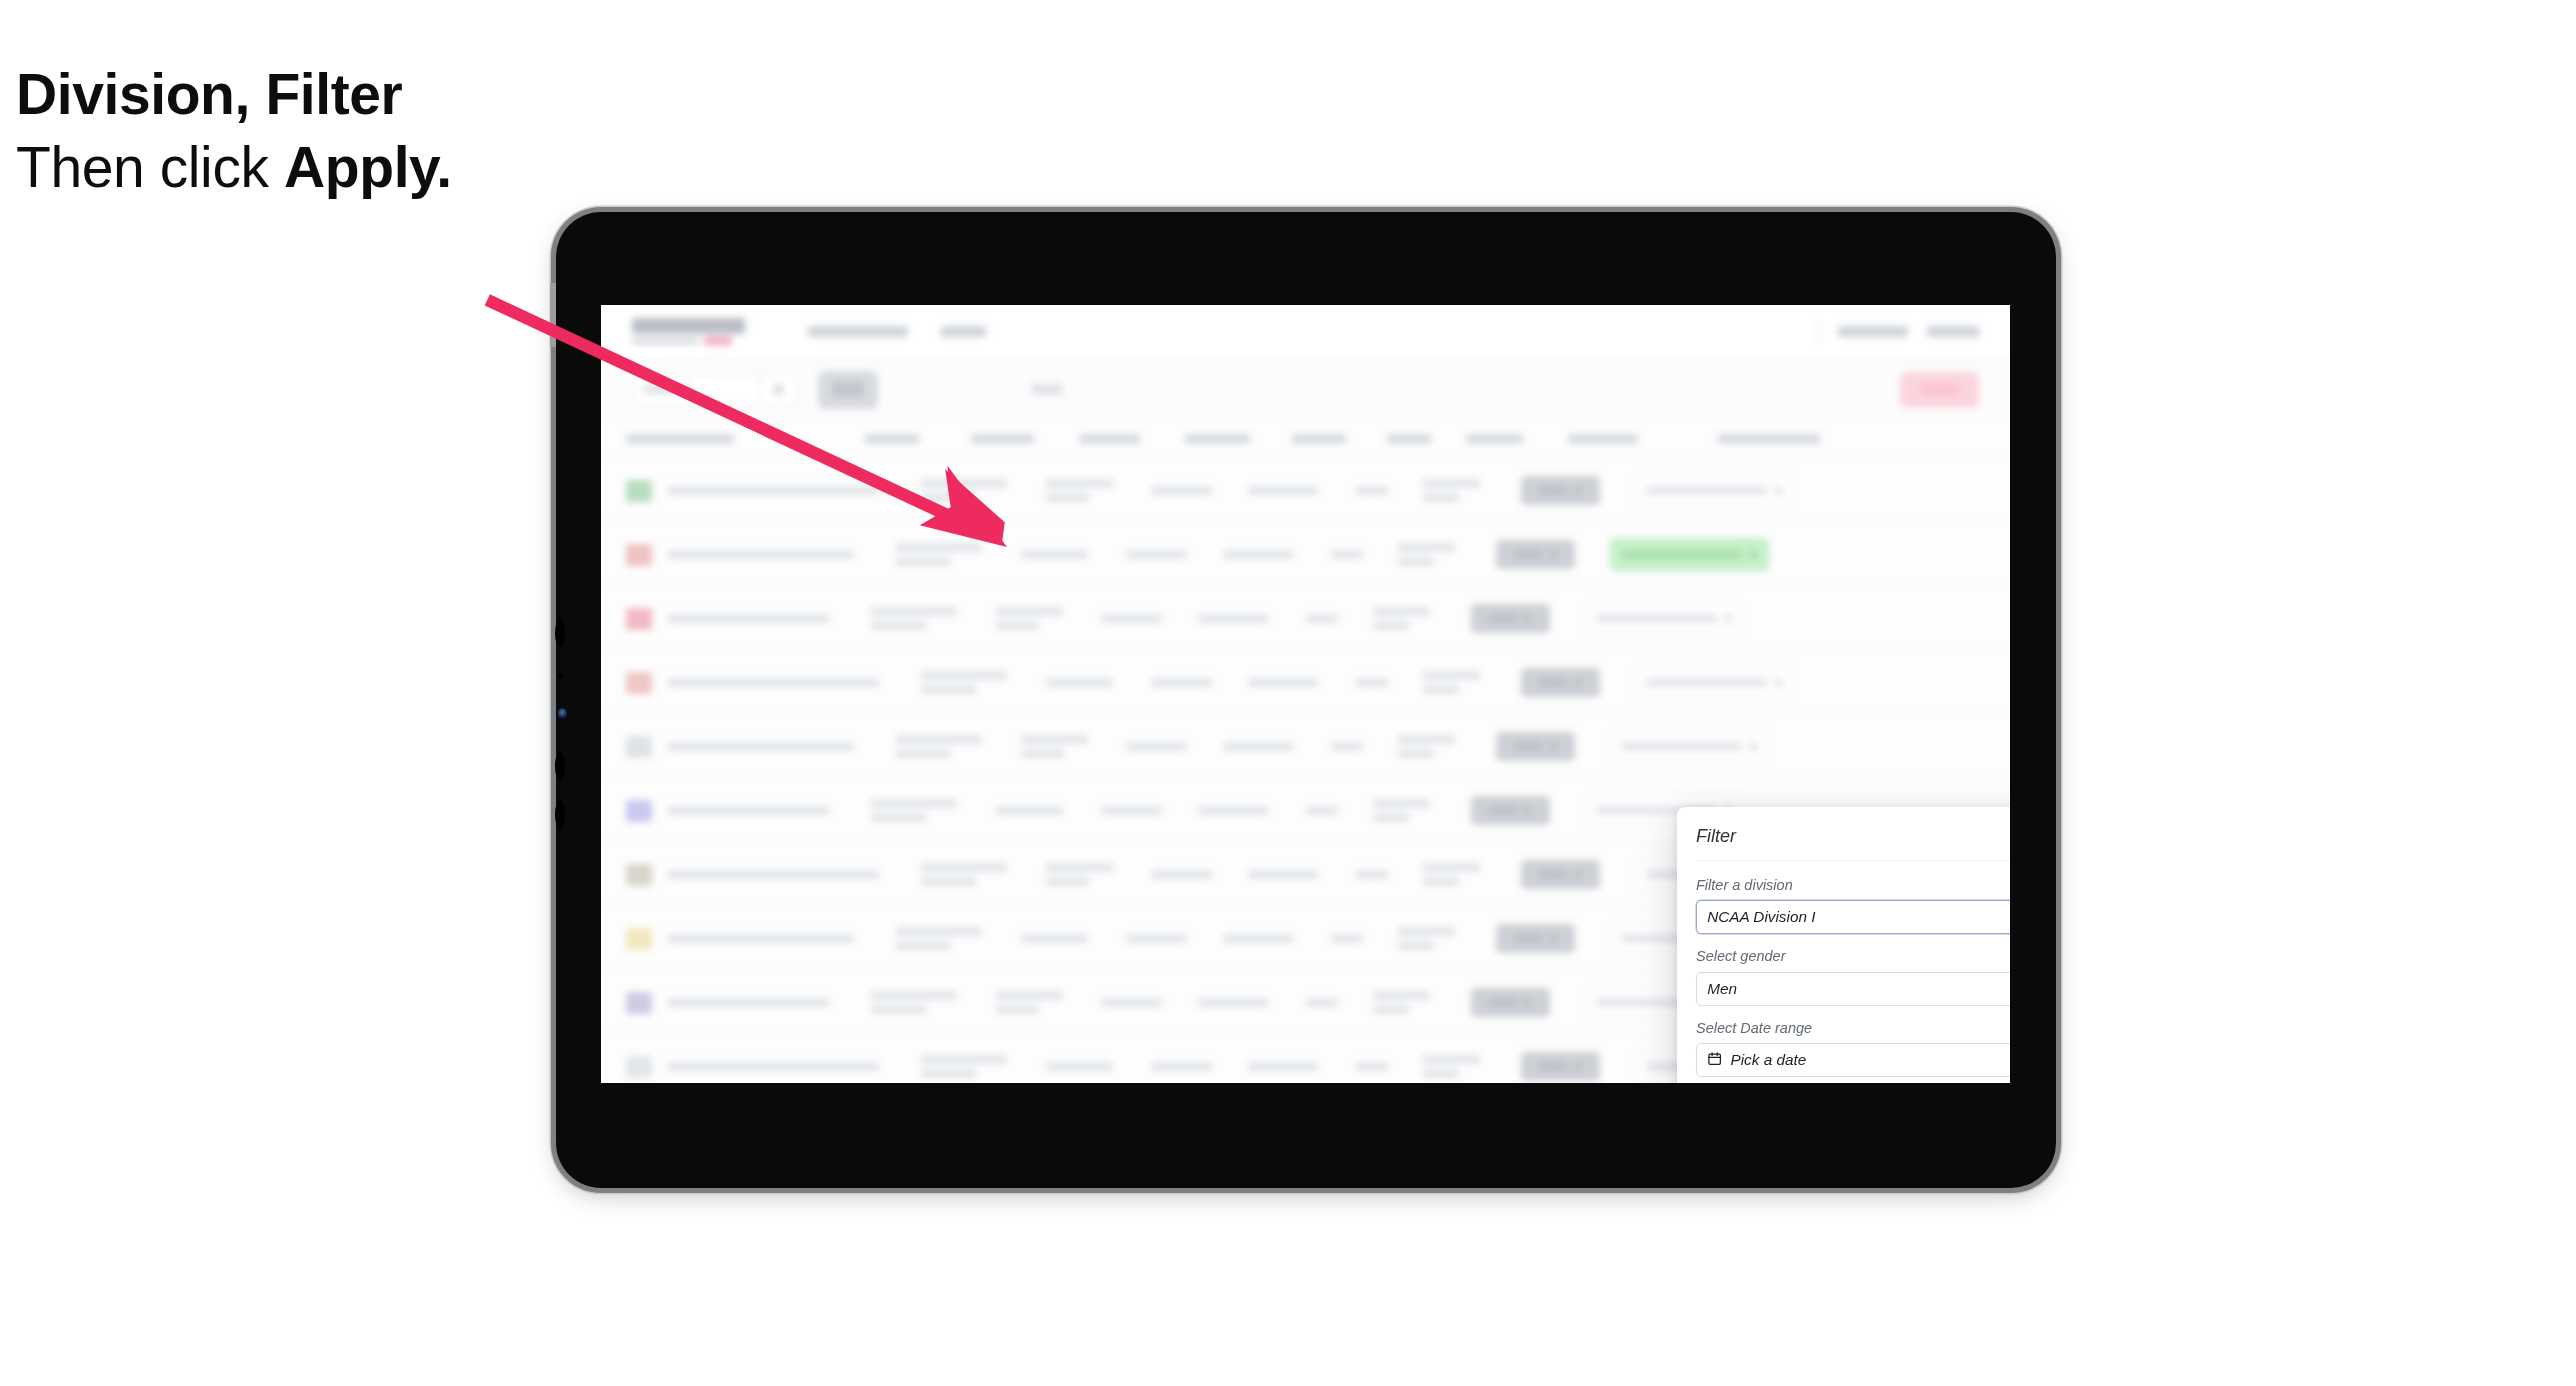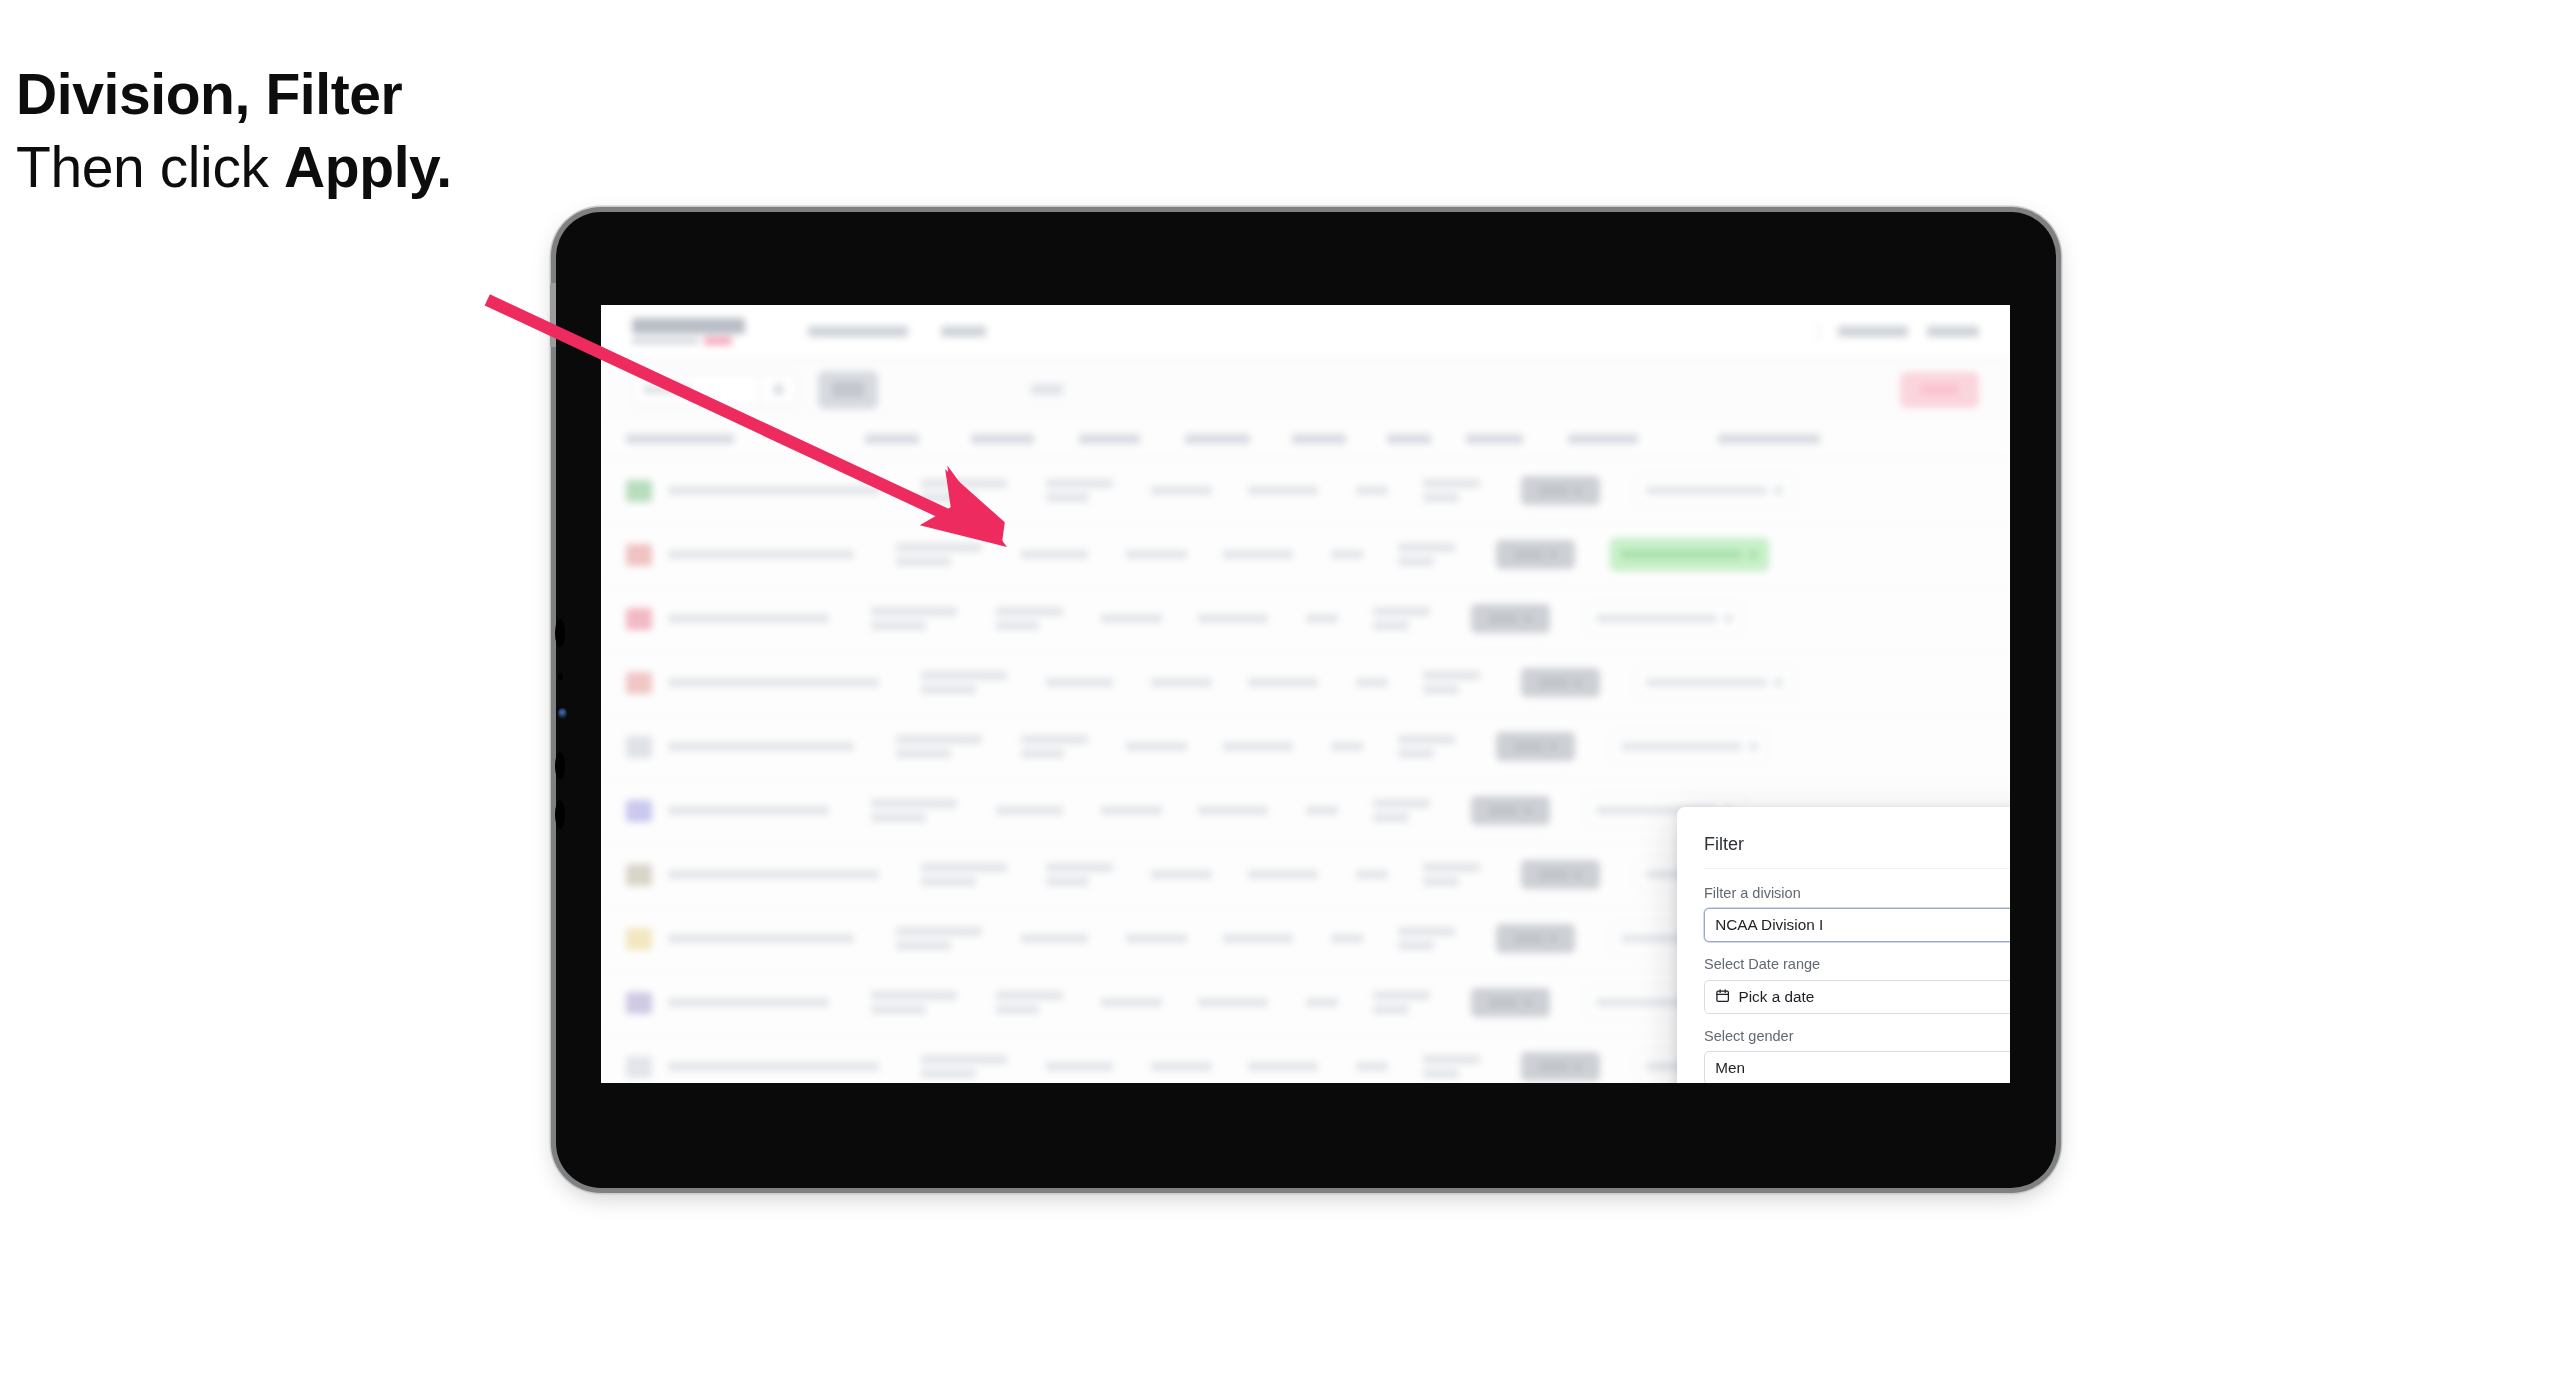--- a/index.html
+++ b/index.html
@@ -154,21 +154,22 @@
   
   #modal {
     position: absolute;
     left: 1076px;
     top: 502px;
     width: 446px;
     height: 377px;
     background: #ffffff;
     border-radius: 8px;
     box-shadow: 0 13px 39px rgba(16, 24, 40, 0.18), 0 2.9px 10.2px rgba(16,24,40,0.10);
-    padding: 8px;
+    padding: 0;
+    font-style: italic;
   }
   #modal-header {
     position: relative;
     margin: 0 19px;
     padding: 19px 0 13px 0;
     border-bottom: 0.7px solid #f1f2f4;
   }
   #modal-title { font-size: 18px; color: #2e3238; font-weight: 400; }
   #modal-body { padding: 16px 19px 0 19px; }
   .field { margin-bottom: 14px; }
@@ -614,47 +615,47 @@
         <div id="modal-title">Filter</div>
 
       </div>
 
       <div id="modal-body">
 
         <div class="field">
           <label class="field-label">Filter a division</label>
           <div class="select-box focused">
             <span class="select-value">NCAA Division I</span>
+
+          </div>
+        </div>
+
+        <div class="field">
+          <label class="field-label">Select gender</label>
+          <div class="select-box">
+            <span class="select-value">Men</span>
 
           </div>
         </div>
 
         <div class="field">
           <label class="field-label">Select Date range</label>
           <div class="date-box">
             <span>
               <svg width="15.3" height="15.3" viewBox="0 0 24 24" fill="none" stroke="#1c1f24" stroke-width="2" stroke-linecap="round" stroke-linejoin="round">
                 <rect x="3" y="5" width="18" height="16" rx="2"></rect>
                 <line x1="3" y1="10" x2="21" y2="10"></line>
                 <line x1="8" y1="3" x2="8" y2="7"></line>
                 <line x1="16" y1="3" x2="16" y2="7"></line>
               </svg>
             </span>
             <span class="date-ph">Pick a date</span>
           </div>
         </div>
 
-        <div class="field">
-          <label class="field-label">Select gender</label>
-          <div class="select-box">
-            <span class="select-value">Men</span>
-
-          </div>
-        </div>
-
       </div>
 
     </div>
 
   </div>
 </div>
 
 <svg id="arrow" viewBox="0 0 820 400">
   <line x1="10" y1="12" x2="690" y2="330" stroke="#ed2b5e" stroke-width="17" stroke-linecap="butt"></line>
   <polygon points="718,348 612,320 648,300 640,245 722,318" fill="#ed2b5e"></polygon>

